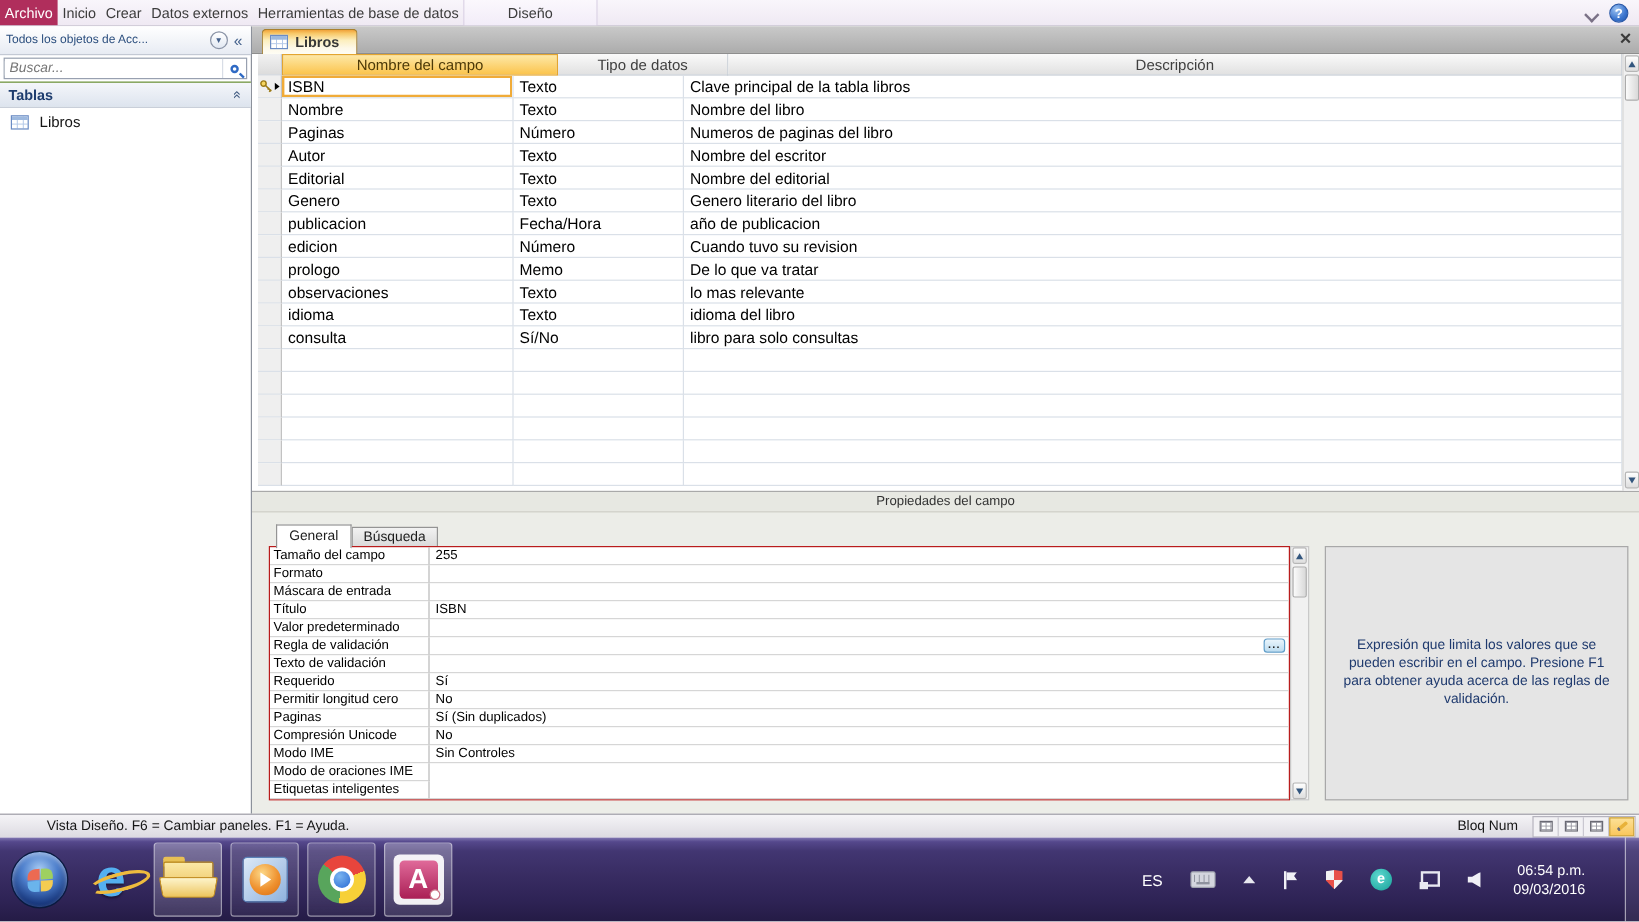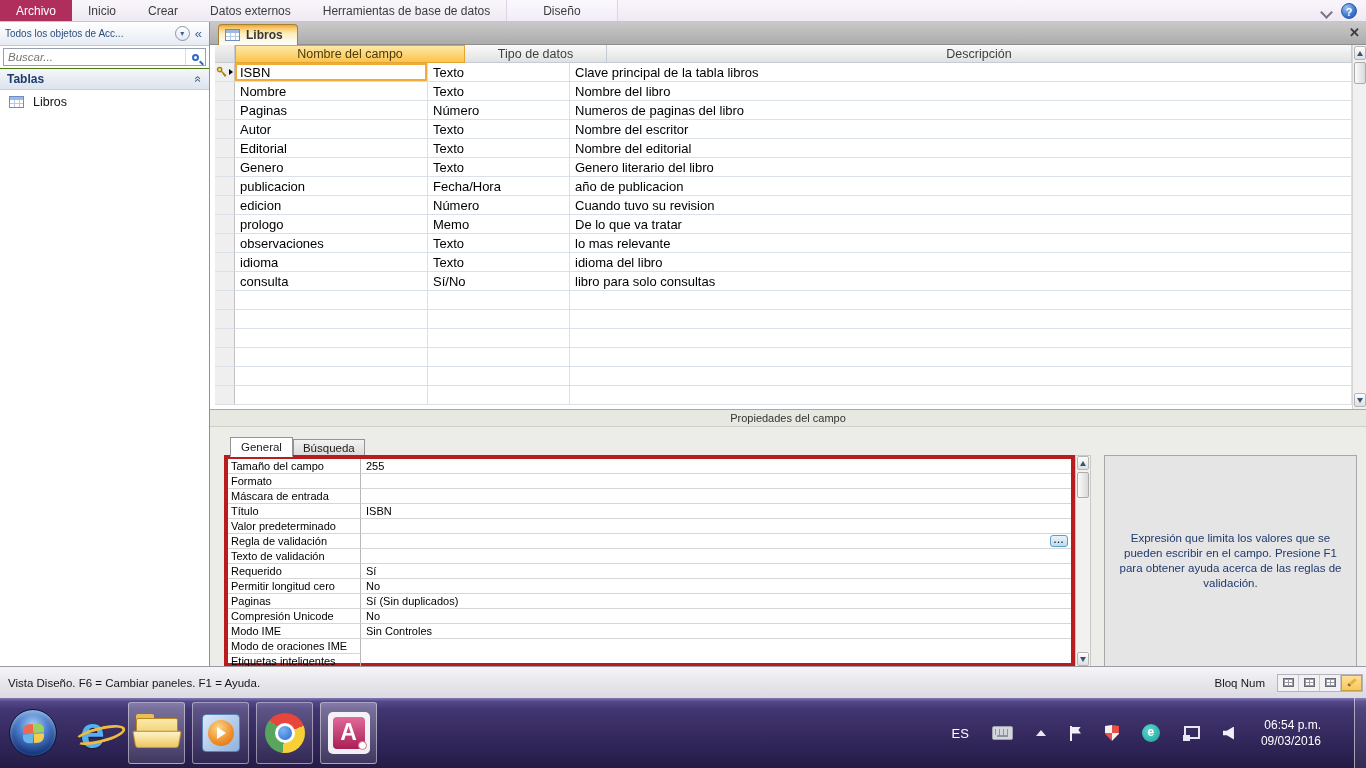--- a/index.html
+++ b/index.html
@@ -4,21 +4,21 @@
 <style>
   * { box-sizing: border-box; margin: 0; padding: 0; }
   html,body { width:1366px; height:768px; overflow:hidden; }
   body { font-family:"Liberation Sans", sans-serif; background:#fff; position:relative; }
 
   
   .tabbar { position:absolute; top:0; left:0; right:0; height:22px;
     background:linear-gradient(#f9f6fb,#efe9f3); border-bottom:1px solid #c9c2d1;
     display:flex; align-items:stretch; }
   .tabbar-tabs { display:flex; align-items:stretch; }
-  .tab { padding:0 16px; font-size:12px; color:#3c3c3c; display:flex; align-items:center; cursor:default; }
+  .tab { padding:0 4px; font-size:12px; color:#3c3c3c; display:flex; align-items:center; cursor:default; }
   .tab.active { background:#b02e5c; color:#fff; }
   .tab.contextual { background:linear-gradient(#fbf8fd,#f2ecf8); border-left:1px solid #ddd4e6; border-right:1px solid #ddd4e6; padding:0 36px; }
   .tabbar-right { margin-left:auto; display:flex; align-items:center; gap:9px; padding-right:9px; }
   .min-ribbon { width:12px; height:8px; position:relative; }
   .min-ribbon::before { content:""; position:absolute; left:2px; top:1px; width:7px; height:7px;
     border-left:2px solid #7a7186; border-bottom:2px solid #7a7186; transform:rotate(-45deg); }
   .help-btn { width:16px; height:16px; border-radius:50%; color:#fff; font-size:11px; font-weight:bold;
     text-align:center; line-height:16px;
     background:radial-gradient(circle at 35% 28%, #9ec4f2, #3a74ce 60%, #2257a8); border:1px solid #2b59a8; }
 
@@ -94,39 +94,39 @@
     background:linear-gradient(90deg,#fbfbfb,#d9d9d9); }
 
   
   .prop-caption { position:absolute; top:388px; left:0; right:0; height:17px; background:#e7e8e2;
     border-bottom:1px solid #cfcfc7; text-align:center; font-size:11px; color:#333; line-height:16px; }
   .prop-tabs { position:absolute; top:415px; left:20px; display:flex; align-items:flex-end; }
   .ptab { font-size:11.5px; color:#1c1c1c; border:1px solid #949494; padding:2px 9px;
     background:linear-gradient(#f2f2f2,#d9d9d9); }
   .ptab.active { background:#fff; border-bottom:1px solid #fff; position:relative; z-index:2; padding:3px 10px; }
   .prop-grid { position:absolute; top:433px; left:14px; width:851px; height:212px; background:#fff;
-    border:4px solid #b91c1c; }
+    border:1px solid #b91c1c; }
   .prow { display:flex; height:15px; }
   .plabel { width:133px; border-right:1px solid #b8b8b8; border-bottom:1px solid #d6d6d6;
     font-size:11px; color:#000; padding:1px 2px 0 3px; white-space:nowrap; overflow:hidden; }
   .pvalue { flex:1; border-bottom:1px solid #d6d6d6; font-size:11px; color:#000;
     padding:1px 22px 0 5px; position:relative; white-space:nowrap; overflow:hidden; }
   .builder-btn { position:absolute; right:3px; top:1px; width:18px; height:12px;
     background:linear-gradient(#eaf5fc,#bcdcf0); border:1px solid #5e9cc8; border-radius:3px;
     font-size:9px; line-height:9px; font-weight:bold; text-align:center; color:#222; letter-spacing:1px; }
   .prop-scroll { position:absolute; top:433px; left:865px; width:16px; height:212px;
     background:#f1f1f1; border:1px solid #c9c9c9; }
   .help-box { position:absolute; top:433px; left:894px; width:253px; height:212px;
     background:#e5e5e5; border:1px solid #a8a8a8; display:flex; align-items:center; justify-content:center;
     text-align:center; font-size:11.5px; line-height:1.3; color:#1f3a6e; padding:0 12px; }
 
   
-  .statusbar { position:absolute; left:0; right:0; bottom:70px; height:32px;
+  .statusbar { position:absolute; left:0; right:0; bottom:70px; height:20px;
     background:linear-gradient(#f5f4f7,#dcdae1); border-top:1px solid #9b99a3;
-    display:flex; align-items:center; font-size:11.5px; color:#161616; }
+    display:flex; align-items:center; font-size:11.5px; color:#161616;padding-left:31px; }
   .status-left { padding-left:8px; flex:1; }
   .status-right { display:flex; align-items:center; gap:12px; padding-right:3px; }
   .view-btns { display:flex; border:1px solid #b5b3bd; background:#f2f1f4; }
   .vbtn { width:21px; height:16px; display:flex; align-items:center; justify-content:center; border-right:1px solid #c9c7d0; }
   .vbtn:last-child { border-right:none; }
   .vbtn.active { background:linear-gradient(#fde29a,#f9c558); box-shadow:inset 0 0 0 1px #caa23c; }
   .mini-grid { width:11px; height:9px; border:1px solid #6a6a74; background-image:linear-gradient(#9a9aa4 1px,transparent 1px),linear-gradient(90deg,#9a9aa4 1px,transparent 1px); background-size:4px 3px; background-color:#fff; }
   .mini-design { width:10px; height:3px; background:linear-gradient(90deg,#6a6a74 0 20%, #e8b23a 20% 100%); transform:rotate(-40deg); border-radius:1px; }
 
   

